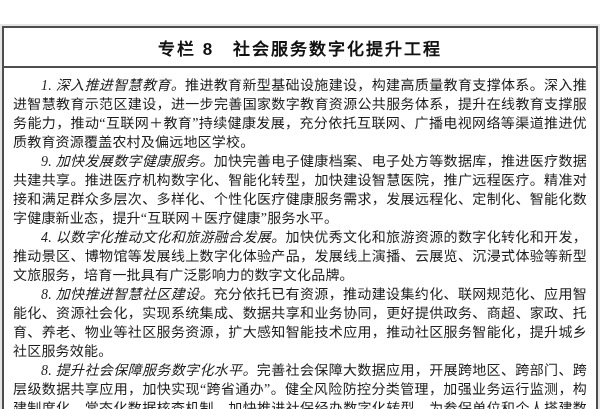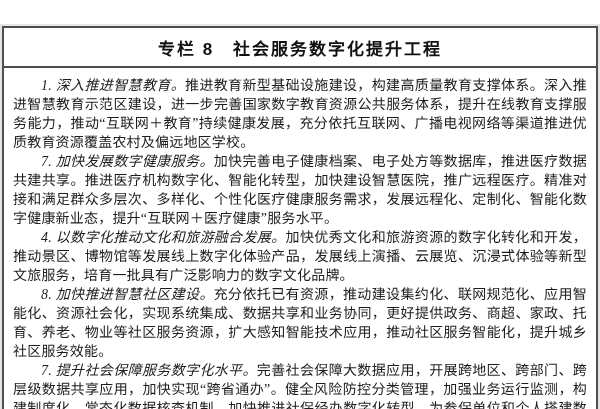--- a/index.html
+++ b/index.html
@@ -57,19 +57,19 @@
   }
 </style>
 </head>
 <body>
 
 <div class="page">
   <div class="box">
     <div class="box-title">专栏 8　社会服务数字化提升工程</div>
     <div class="box-body">
       <p class="item"><span class="kai">1. 深入推进智慧教育。</span><span>推进教育新型基础设施建设，构建高质量教育支撑体系。深入推进智慧教育示范区建设，进一步完善国家数字教育资源公共服务体系，提升在线教育支撑服务能力，推动“互联网＋教育”持续健康发展，充分依托互联网、广播电视网络等渠道推进优质教育资源覆盖农村及偏远地区学校。</span></p>
-      <p class="item"><span class="kai">7. 加快发展数字健康服务。</span><span>加快完善电子健康档案、电子处方等数据库，推进医疗数据共建共享。推进医疗机构数字化、智能化转型，加快建设智慧医院，推广远程医疗。精准对接和满足群众多层次、多样化、个性化医疗健康服务需求，发展远程化、定制化、智能化数字健康新业态，提升“互联网＋医疗健康”服务水平。</span></p>
+      <p class="item"><span class="kai">9. 加快发展数字健康服务。</span><span>加快完善电子健康档案、电子处方等数据库，推进医疗数据共建共享。推进医疗机构数字化、智能化转型，加快建设智慧医院，推广远程医疗。精准对接和满足群众多层次、多样化、个性化医疗健康服务需求，发展远程化、定制化、智能化数字健康新业态，提升“互联网＋医疗健康”服务水平。</span></p>
       <p class="item"><span class="kai">4. 以数字化推动文化和旅游融合发展。</span><span>加快优秀文化和旅游资源的数字化转化和开发，推动景区、博物馆等发展线上数字化体验产品，发展线上演播、云展览、沉浸式体验等新型文旅服务，培育一批具有广泛影响力的数字文化品牌。</span></p>
       <p class="item"><span class="kai">8. 加快推进智慧社区建设。</span><span>充分依托已有资源，推动建设集约化、联网规范化、应用智能化、资源社会化，实现系统集成、数据共享和业务协同，更好提供政务、商超、家政、托育、养老、物业等社区服务资源，扩大感知智能技术应用，推动社区服务智能化，提升城乡社区服务效能。</span></p>
-      <p class="item"><span class="kai">7. 提升社会保障服务数字化水平。</span><span>完善社会保障大数据应用，开展跨地区、跨部门、跨层级数据共享应用，加快实现“跨省通办”。健全风险防控分类管理，加强业务运行监测，构建制度化、常态化数据核查机制。加快推进社保经办数字化转型，为参保单位和个人搭建数字全景图，支持个性服务和精准监管。</span></p>
+      <p class="item"><span class="kai">8. 提升社会保障服务数字化水平。</span><span>完善社会保障大数据应用，开展跨地区、跨部门、跨层级数据共享应用，加快实现“跨省通办”。健全风险防控分类管理，加强业务运行监测，构建制度化、常态化数据核查机制。加快推进社保经办数字化转型，为参保单位和个人搭建数字全景图，支持个性服务和精准监管。</span></p>
     </div>
   </div>
 </div>
 
 </body></html>

